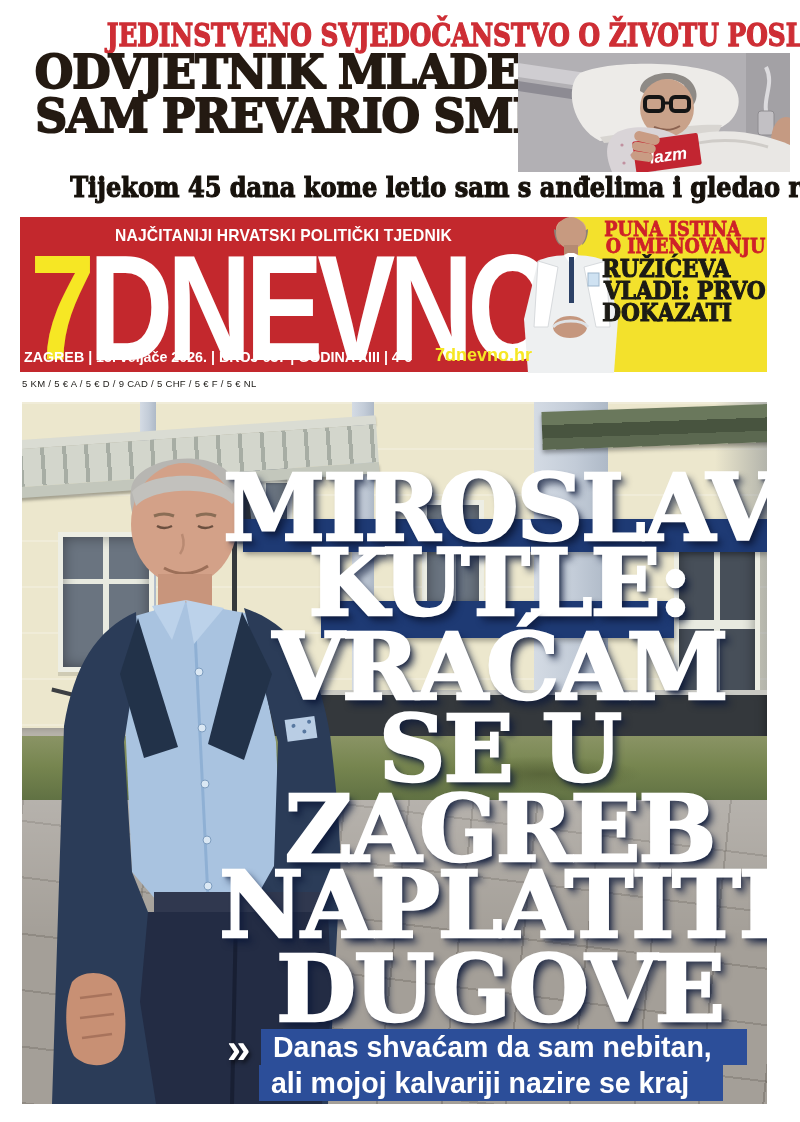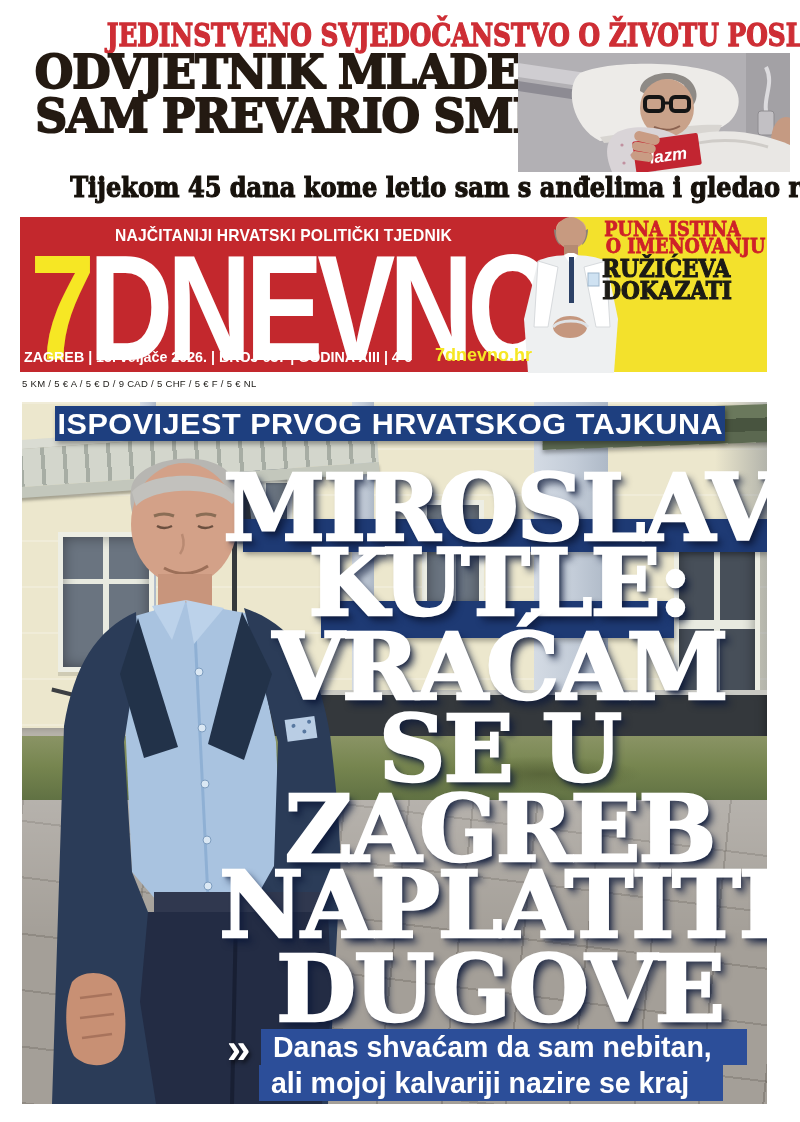--- a/index.html
+++ b/index.html
@@ -176,20 +176,21 @@
       <rect x="80" y="66" width="11" height="13" fill="#cfe2f2" stroke="#9db6cc"></rect>
       <ellipse cx="62" cy="120" rx="17" ry="11" fill="#c5977e"></ellipse>
       <path d="M45,120 C52,112 74,112 80,120" stroke="#dfe2e5" stroke-width="3" fill="none"></path>
     </svg>
 
     <div class="abs serif side-story">
       <div class="side-kick"><span class="cx">PUNA ISTINA</span></div>
       <div class="side-kick"><span class="cx">O IMENOVANJU</span></div>
       <div style="height:3px"></div>
       <div class="side-line"><span class="cx">RUŽIĆEVA</span></div>
+      <div class="side-line"><span class="cx">VLADI: PRVO</span></div>
       <div class="side-line"><span class="cx">DOKAZATI</span></div>
     </div>
 
     <div class="abs sans issue-line">
       <span class="cx">ZAGREB | 13. veljače 2026. | BROJ 637 | GODINA XIII | 4 €</span>
     </div>
     <div class="abs sans website">7dnevno.hr</div>
   </div>
 
   <div class="abs sans price">5 KM / 5 € A / 5 € D / 9 CAD / 5 CHF / 5 € F / 5 € NL</div>
@@ -254,23 +255,20 @@
           <circle cx="268" cy="290" r="2" fill="#5878a0"></circle>
           <circle cx="274" cy="281" r="2" fill="#5878a0"></circle>
       </g>
       <rect x="118" y="450" width="168" height="22" fill="#30384f"></rect>
       <path d="M112,470 L292,470 L296,560 L286,662 L120,662 L104,560 Z" fill="#232c44"></path>
       <line x1="200" y1="474" x2="196" y2="662" stroke="#181f33" stroke-width="4"></line>
       <path d="M36,540 C28,560 28,596 38,614 C52,628 78,626 86,608 C92,588 90,556 80,540 C68,528 46,528 36,540 Z" fill="#c89074"></path>
       <path d="M44,556 L76,552 M44,576 L78,572 M46,596 L76,592" stroke="#a8735c" stroke-width="2.5" fill="none"></path>
     </svg>
 
-    <div class="abs banner">
-      <span class="sans banner-text"><span class="cx">ISPOVIJEST PRVOG HRVATSKOG TAJKUNA</span></span>
-    </div>
 
     <div class="abs band band1"></div>
     <div class="abs band band2"></div>
 
     <div class="abs big-line" style="top:60px">MIROSLAV</div>
     <div class="abs big-line" style="top:135px">KUTLE:</div>
     <div class="abs big-line" style="top:219px">VRAĆAM</div>
     <div class="abs big-line" style="top:301px">SE U</div>
     <div class="abs big-line" style="top:381px">ZAGREB</div>
     <div class="abs big-line" style="top:457px">NAPLATITI</div>

